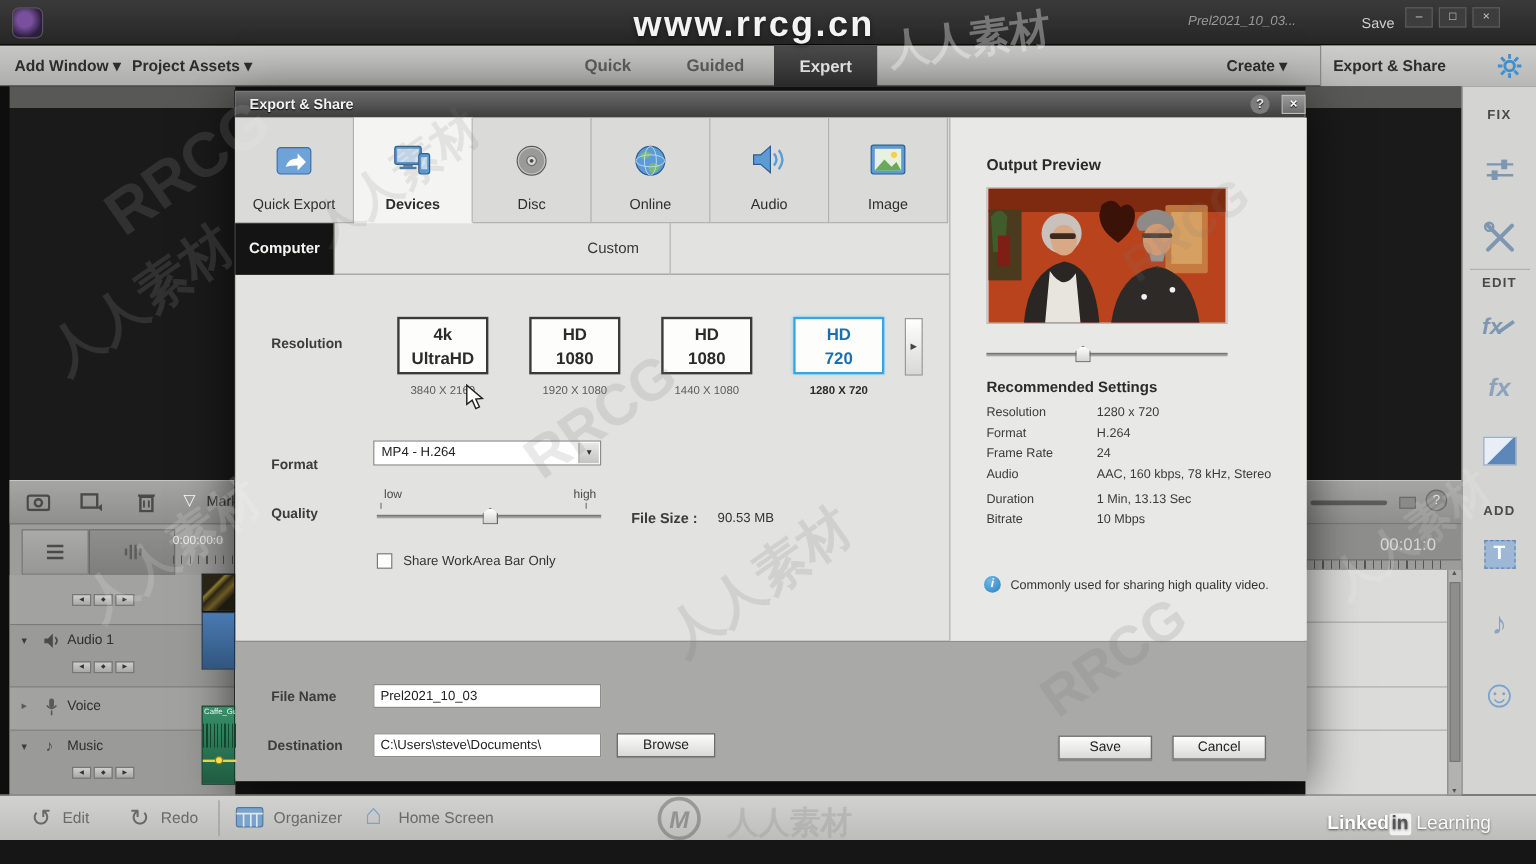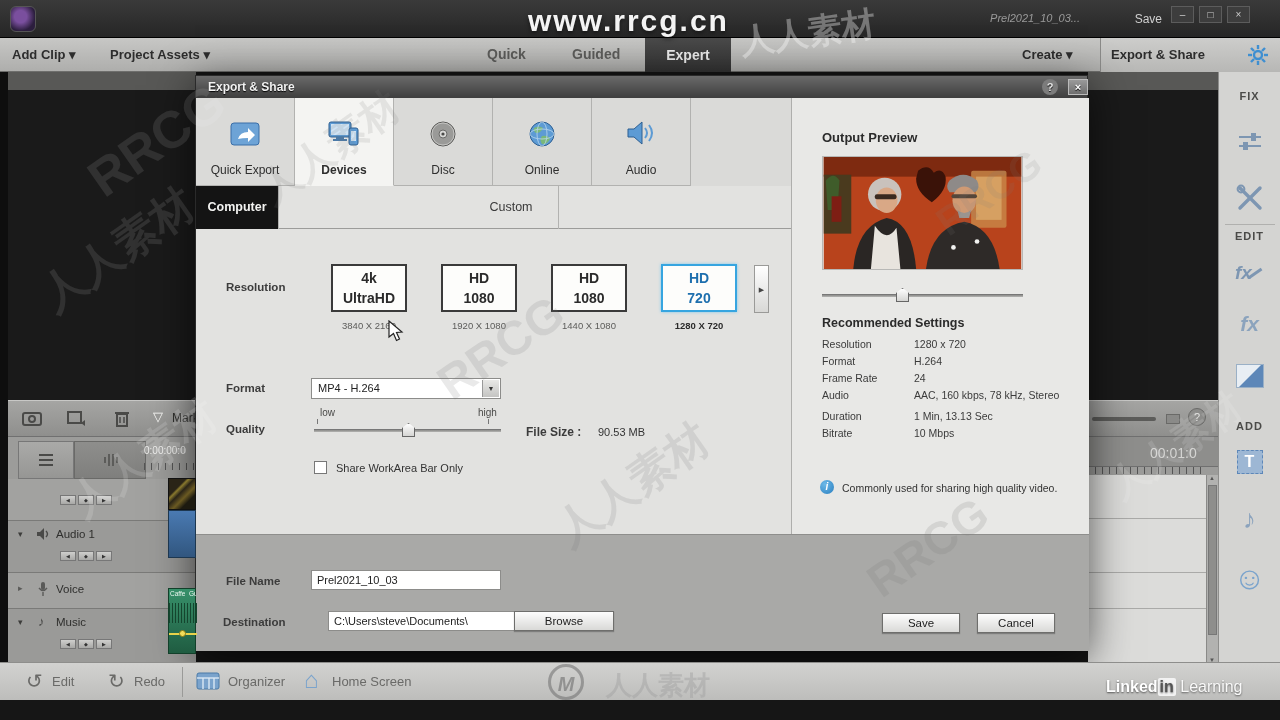--- a/index.html
+++ b/index.html
@@ -88,21 +88,21 @@
 <div class="abs menubar">
   <div class="abs applogo"></div>
   <span class="abs wintitle" style="right:200px">Prel2021_10_03...</span>
   <span class="abs savelbl">Save</span>
   <span class="abs winbtn" style="right:86px">–</span>
   <span class="abs winbtn" style="right:58px">□</span>
   <span class="abs winbtn" style="right:30px">×</span>
 </div>
 
 <div class="abs actionbar">
-  <span class="abs ab-item" style="left:12px;top:9px"><span>Add Clip</span> <span>▾</span></span>
+  <span class="abs ab-item" style="left:12px;top:9px"><span>Add Window</span> <span>▾</span></span>
   <span class="abs ab-item" style="left:110px;top:9px"><span>Project Assets</span> <span>▾</span></span>
   <span class="abs ab-tab" style="left:487px;top:8px">Quick</span>
   <span class="abs ab-tab" style="left:572px;top:8px">Guided</span>
   <div class="abs expert-tab">Expert</div>
   <span class="abs ab-item" style="left:1022px;top:9px"><span>Create</span> <span>▾</span></span>
   <div class="abs exportshare-zone">
     <span class="abs ab-item" style="left:10px;top:9px">Export &amp; Share</span>
     <svg class="abs" style="right:12px;top:7px" width="20" height="20" viewBox="0 0 20 20">
         <circle cx="10" cy="10" r="4" fill="none" stroke="#3f8fd1" stroke-width="2.4"></circle>
         <g stroke="#3f8fd1" stroke-width="2.4">
@@ -314,20 +314,29 @@
         </svg>
       <div class="lbl">Online</div>
     </div>
     <div class="bigtab" style="left:396px">
       <svg width="30" height="26" viewBox="0 0 30 26">
           <path d="M2 9 h6 l8 -7 v22 l-8 -7 h-6 z" fill="#5d9bd4" stroke="#2d5e91"></path>
           <path d="M19 8 q4 5 0 10 M23 5 q6 8 0 16" fill="none" stroke="#5d9bd4" stroke-width="2"></path>
         </svg>
       <div class="lbl">Audio</div>
     </div>
+    <div class="bigtab" style="left:495px">
+      <svg width="30" height="26" viewBox="0 0 30 26">
+          <rect x="1" y="1" width="28" height="24" rx="2" fill="#5d9bd4" stroke="#2d5e91"></rect>
+          <rect x="4" y="4" width="22" height="18" fill="#e8f0e0"></rect>
+          <circle cx="20" cy="9" r="2.6" fill="#f2d24a"></circle>
+          <path d="M4 22 l8 -9 6 6 4 -4 4 7 z" fill="#6aa85c"></path>
+        </svg>
+      <div class="lbl">Image</div>
+    </div>
   </div>
 
   <div class="abs subtabs">
     <div class="subtab sel" style="left:0;width:83px">Computer</div>
     <div class="subtab" style="left:268px;width:95px">Custom</div>
   </div>
 
   <div class="abs dlg-content">
     <span class="abs fldlbl" style="left:30px;top:52px">Resolution</span>
     <div class="resbox" style="left:135px;top:35px">
@@ -346,21 +355,21 @@
         <div>HD</div>
         <div>720</div>
       </div>
     <span class="resdims" style="left:125px;top:91px">3840 X 2160</span>
     <span class="resdims" style="left:235px;top:91px">1920 X 1080</span>
     <span class="resdims" style="left:345px;top:91px">1440 X 1080</span>
     <span class="resdims sel" style="left:455px;top:91px">1280 X 720</span>
     <div class="resarrow">▶</div>
 
     <span class="abs fldlbl" style="left:30px;top:153px">Format</span>
-    <div class="dropdown" style="left:115px;top:149px">
+    <div class="dropdown" style="left:115px;top:138px">
       <span>MP4 - H.264</span>
       <span class="dd-arrow">▼</span>
     </div>
 
     <span class="abs fldlbl" style="left:30px;top:194px">Quality</span>
     <span class="abs smalltxt" style="left:124px;top:178px">low</span>
     <span class="abs smalltxt" style="left:282px;top:178px">high</span>
     <span class="minortick" style="left:121px;top:190px"></span>
     <span class="minortick" style="left:292px;top:190px"></span>
     <div class="sliderline" style="left:118px;top:200px;width:187px"></div>
@@ -369,22 +378,22 @@
     <span class="abs" style="left:402px;top:197px;font-size:11px;color:#333">90.53 MB</span>
 
     <span class="checkbox" style="left:118px;top:232px"></span>
     <span class="abs" style="left:140px;top:233px;font-size:11px;color:#333">Share WorkArea Bar Only</span>
   </div>
 
   <div class="abs bottomband">
     <span class="abs fldlbl" style="left:30px;top:40px">File Name</span>
     <input class="txtinput" style="left: 115px; top: 35px;" value="Prel2021_10_03">
     <span class="abs fldlbl" style="left:27px;top:81px">Destination</span>
-    <input class="txtinput" style="left: 115px; top: 76px; margin-left: 17px;" value="C:\Users\steve\Documents\">
-    <button class="pushbtn" style="left:318px;top:76px;width:100px">Browse</button>
+    <input class="txtinput" style="left: 115px; top: 76px;" value="C:\Users\steve\Documents\">
+    <button class="pushbtn" style="left:318px;top:76px;width:82px">Browse</button>
     <button class="pushbtn" style="left:686px;top:78px;width:78px">Save</button>
     <button class="pushbtn" style="left:781px;top:78px;width:78px">Cancel</button>
   </div>
 
   <div class="abs rightpanel">
     <span class="abs rp-title" style="left:30px;top:32px">Output Preview</span>
     <svg class="abs" style="left:30px;top:58px;border:1px solid #b8b8b6" width="201" height="114" viewBox="0 0 201 114">
       <rect width="201" height="114" fill="#b8431c"></rect>
       <rect x="0" y="0" width="201" height="20" fill="#7e2a10"></rect>
       <rect x="150" y="14" width="36" height="58" rx="2" fill="#c98a4a" opacity=".8"></rect>

